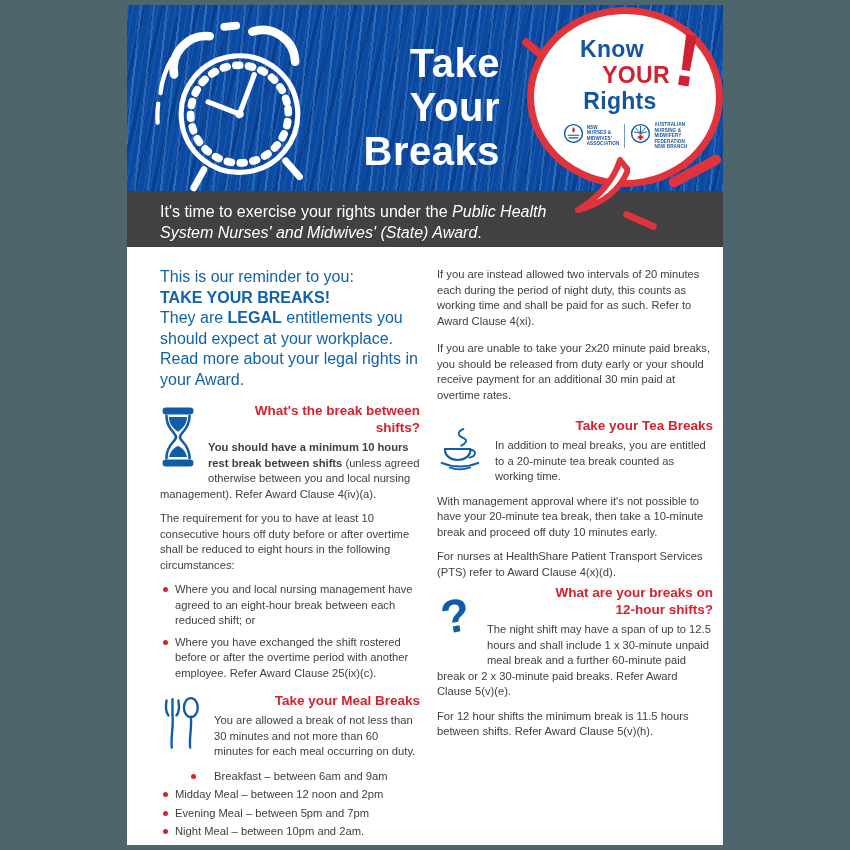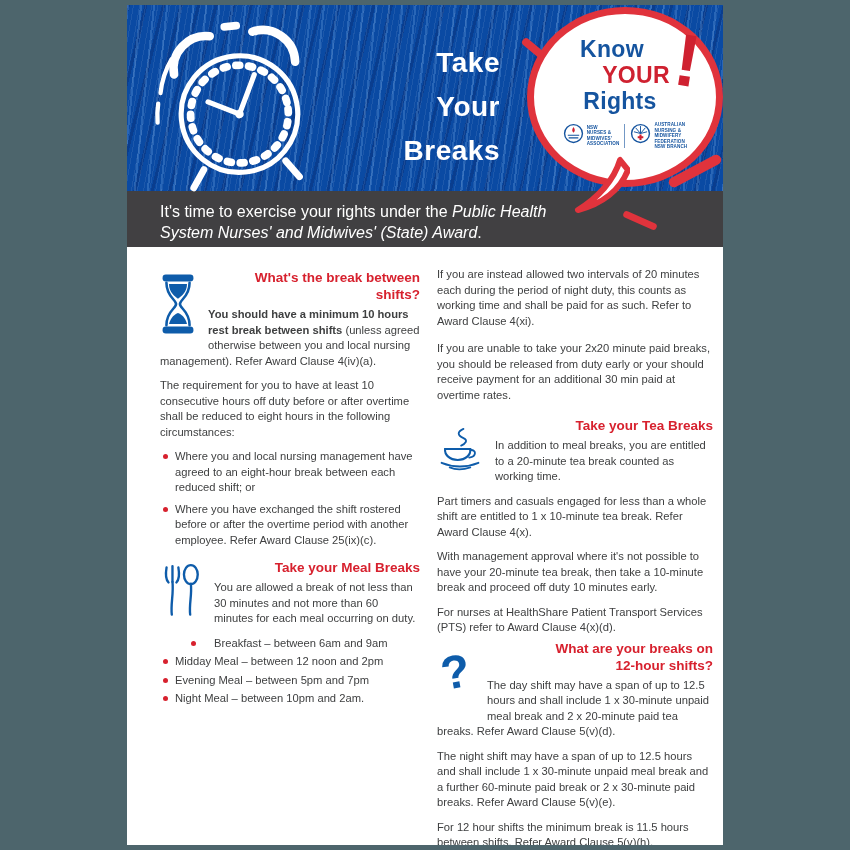--- a/index.html
+++ b/index.html
@@ -18,21 +18,21 @@
     background-color:#0a4aa3;
     background-image:
       repeating-linear-gradient(100deg, rgba(255,255,255,.08) 0 1px, transparent 1px 6px),
       repeating-linear-gradient(96deg, rgba(120,175,235,.28) 0 2px, transparent 2px 13px),
       repeating-linear-gradient(104deg, rgba(8,28,88,.28) 0 3px, transparent 3px 17px);
     z-index:3;
   }
   .clock{position:absolute;left:14px;top:8px;transform:rotate(-6deg);}
   .title{
     position:absolute;right:223px;top:36px;text-align:right;
-    color:#ffffff;font-weight:bold;font-size:28px;line-height:44px;letter-spacing:.5px;
+    color:#ffffff;font-weight:bold;font-size:40px;line-height:44px;letter-spacing:.5px;
   }
   
   .bubble{
     position:absolute;right:0px;top:2px;width:196px;height:180px;
     background:#ffffff;border:7px solid #e0333c;border-radius:50%;
     box-sizing:border-box;z-index:5;
   }
   .bubble-inner{position:absolute;inset:0;text-align:center;padding-top:22px;}
   .kyr{font-weight:bold;line-height:26px;font-size:23px;letter-spacing:.3px;}
   .kyr .know,.kyr .rights{color:#15549f;}
@@ -178,20 +178,25 @@
     </div>
   </div>
 
   <div class="subbar">
     <span class="txt"><span>It's time to exercise your rights under the </span><span class="it">Public Health System Nurses' and Midwives' (State) Award</span><span>.</span></span>
   </div>
 
   <div class="bodywrap">
 
     <div class="col-left">
+      <div class="intro">
+        <div>This is our reminder to you:</div>
+        <b>TAKE YOUR BREAKS!</b>
+        <div><span>They are </span><b>LEGAL</b><span> entitlements you should expect at your workplace. Read more about your legal rights in your Award.</span></div>
+      </div>
 
       <section class="clearfix">
         <div class="icon-float" style="width:36px;height:70px;">
           <svg width="36" height="62" viewBox="0 0 56 92">
             <g fill="#0e5caa">
               <rect x="4" y="0" width="48" height="11" rx="5"></rect>
               <rect x="4" y="81" width="48" height="11" rx="5"></rect>
               <path d="M14,15 h28 c0,13 -9,19 -14,23 c-5,-4 -14,-10 -14,-23 z"></path>
               <path d="M14,77 c3,-11 9,-15 14,-17 c5,2 11,6 14,17 z"></path>
             </g>
@@ -243,33 +248,31 @@
               <path d="M46,3 c-11,5 -11,11 0,16 c9,4 3,10 -4,13" stroke-width="3.2"></path>
               <path d="M14,38 h44 c1,10 -8,19 -22,19 s-23,-9 -22,-19 z" stroke-width="3.6"></path>
               <path d="M58,40 c10,-2 12,11 -2,13" stroke-width="3.2"></path>
               <path d="M8,62 q32,13 64,0" stroke-width="3.4"></path>
               <path d="M22,70 q16,7 36,0" stroke-width="3"></path>
             </g>
           </svg>
         </div>
         <h3 class="sec-heading">Take your Tea Breaks</h3>
         <p>In addition to meal breaks, you are entitled to a 20-minute tea break counted as working time.</p>
-        <p>Part timers and casuals engaged for less than a whole shift are entitled to 1 x 10-minute tea break. Refer Award Clause 4(x).</p>
         <p>With management approval where it's not possible to have your 20-minute tea break, then take a 10-minute break and proceed off duty 10 minutes early.</p>
         <p style="margin-bottom:2px;">For nurses at HealthShare Patient Transport Services (PTS) refer to Award Clause 4(x)(d).</p>
       </section>
 
       <section class="clearfix">
         <div class="icon-float" style="width:38px;height:66px;">
           <div class="qmark">?</div>
         </div>
         <h3 class="sec-heading">
           <div>What are your breaks on</div>
           <div>12-hour shifts?</div>
         </h3>
-        <p>The day shift may have a span of up to 12.5 hours and shall include 1 x 30-minute unpaid meal break and 2 x 20-minute paid tea breaks. Refer Award Clause 5(v)(d).</p>
         <p>The night shift may have a span of up to 12.5 hours and shall include 1 x 30-minute unpaid meal break and a further 60-minute paid break or 2 x 30-minute paid breaks. Refer Award Clause 5(v)(e).</p>
         <p>For 12 hour shifts the minimum break is 11.5 hours between shifts. Refer Award Clause 5(v)(h).</p>
       </section>
     </div>
 
   </div>
 </div>
 
 </body></html>

